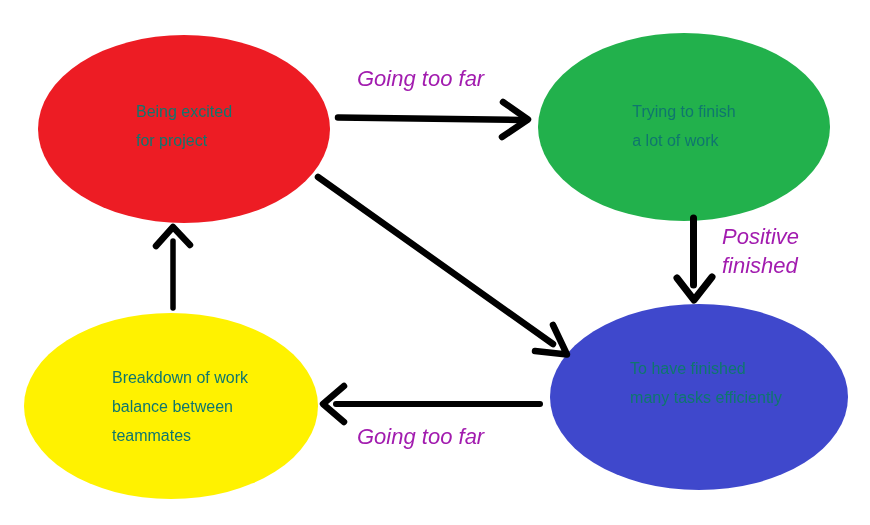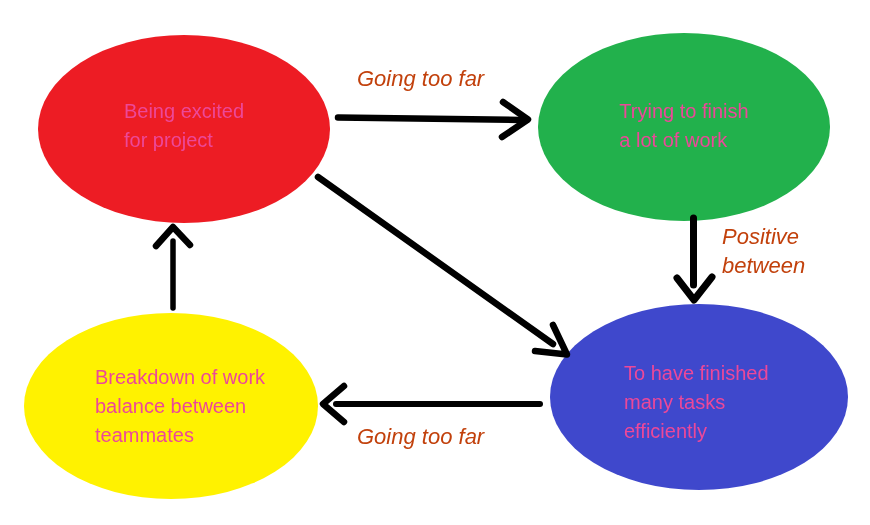--- a/index.html
+++ b/index.html
@@ -20,39 +20,39 @@
     left: 0;
     top: 0;
     width: 870px;
     height: 525px;
   }
   .node-label {
     position: absolute;
     transform: translate(-50%, -50%);
     white-space: pre-line;
     text-align: left;
-    font-size: 20px;
+    font-size: 16px;
     line-height: 29px;
-    color: #ec4899;
+    color: #0f766e;
     font-style: normal;
   }
   .edge-label {
     position: absolute;
     white-space: pre-line;
     text-align: left;
     font-size: 22px;
     line-height: 29px;
     font-style: italic;
-    color: #c2410c;
+    color: #a21caf;
   }
   
   .label-excited   { left: 184px; top: 126px; }
   .label-trying    { left: 684px; top: 126px; }
   .label-breakdown { left: 180px; top: 406px; }
-  .label-finished  { left: 706px; top: 402px; }
+  .label-finished  { left: 706px; top: 383px; }
   
   .elabel-top        { left: 357px; top: 64px;  }
   .elabel-positive   { left: 722px; top: 222px; }
   .elabel-supplement { left: 347px; top: 249px; }
   .elabel-bottom     { left: 357px; top: 422px; }
   .elabel-experience { left: 41px;  top: 244px; }
 </style>
 </head>
 <body>
 
@@ -96,16 +96,16 @@
   <div class="node-label label-trying">Trying to finish
 a lot of work</div>
   <div class="node-label label-breakdown">Breakdown of work
 balance between
 teammates</div>
   <div class="node-label label-finished">To have finished
 many tasks efficiently</div>
 
   <div class="edge-label elabel-top">Going too far</div>
   <div class="edge-label elabel-positive">Positive
-between</div>
+finished</div>
   <div class="edge-label elabel-bottom">Going too far</div>
 
 </div>
 
 </body></html>

